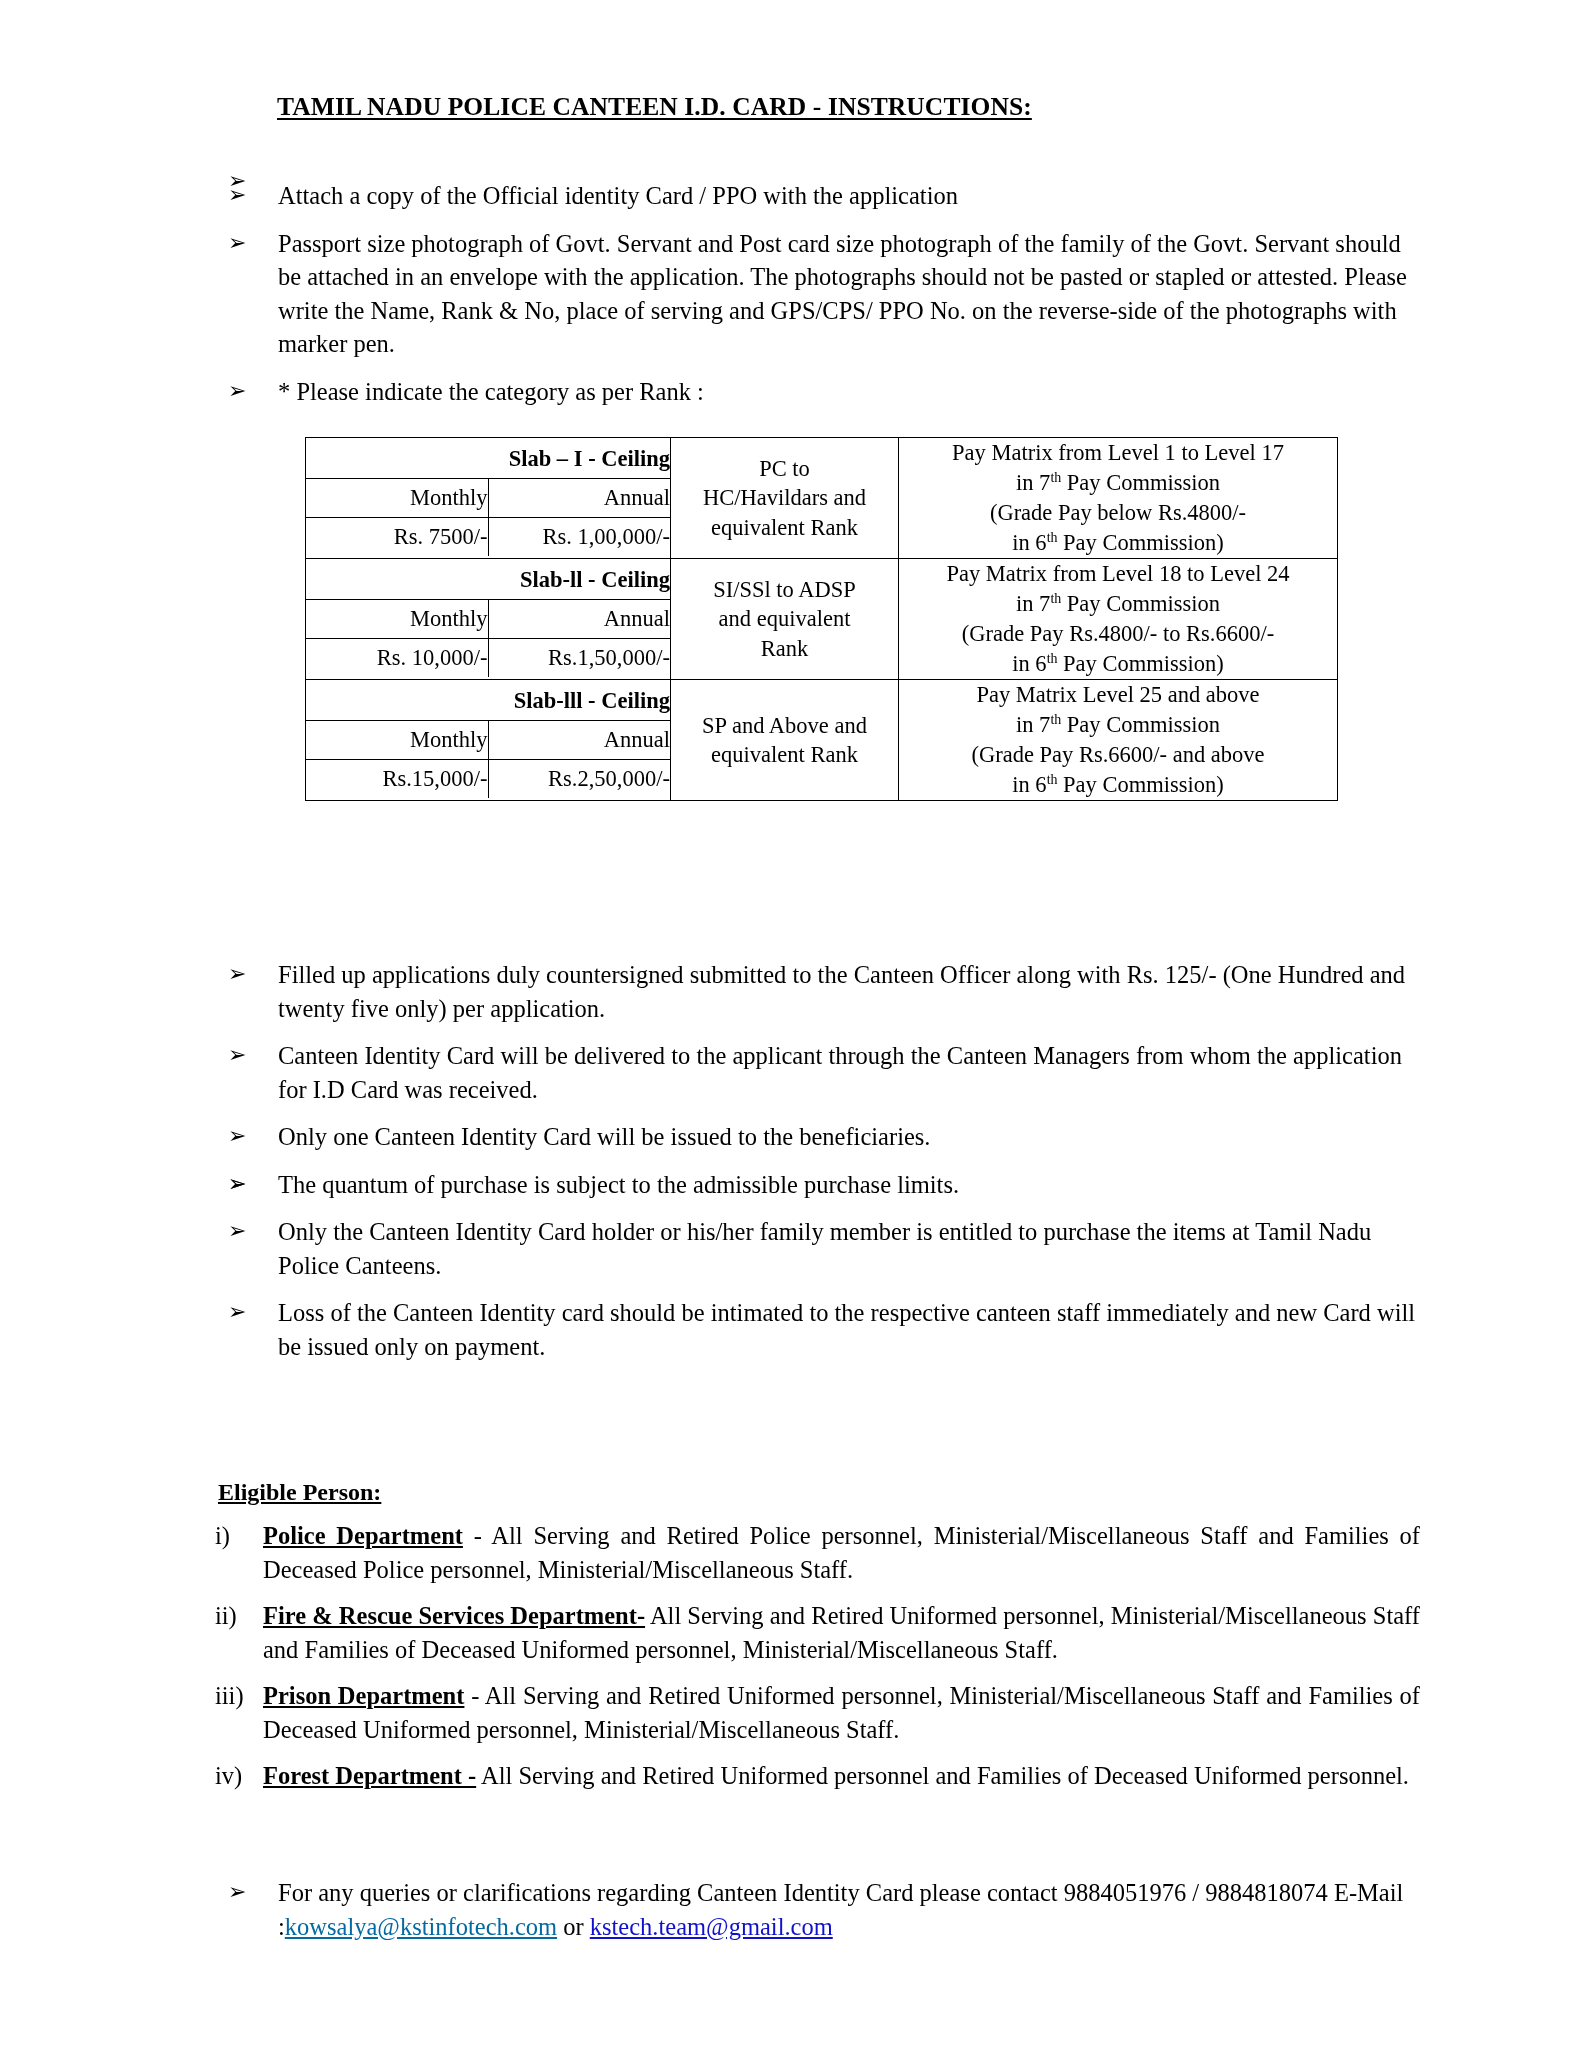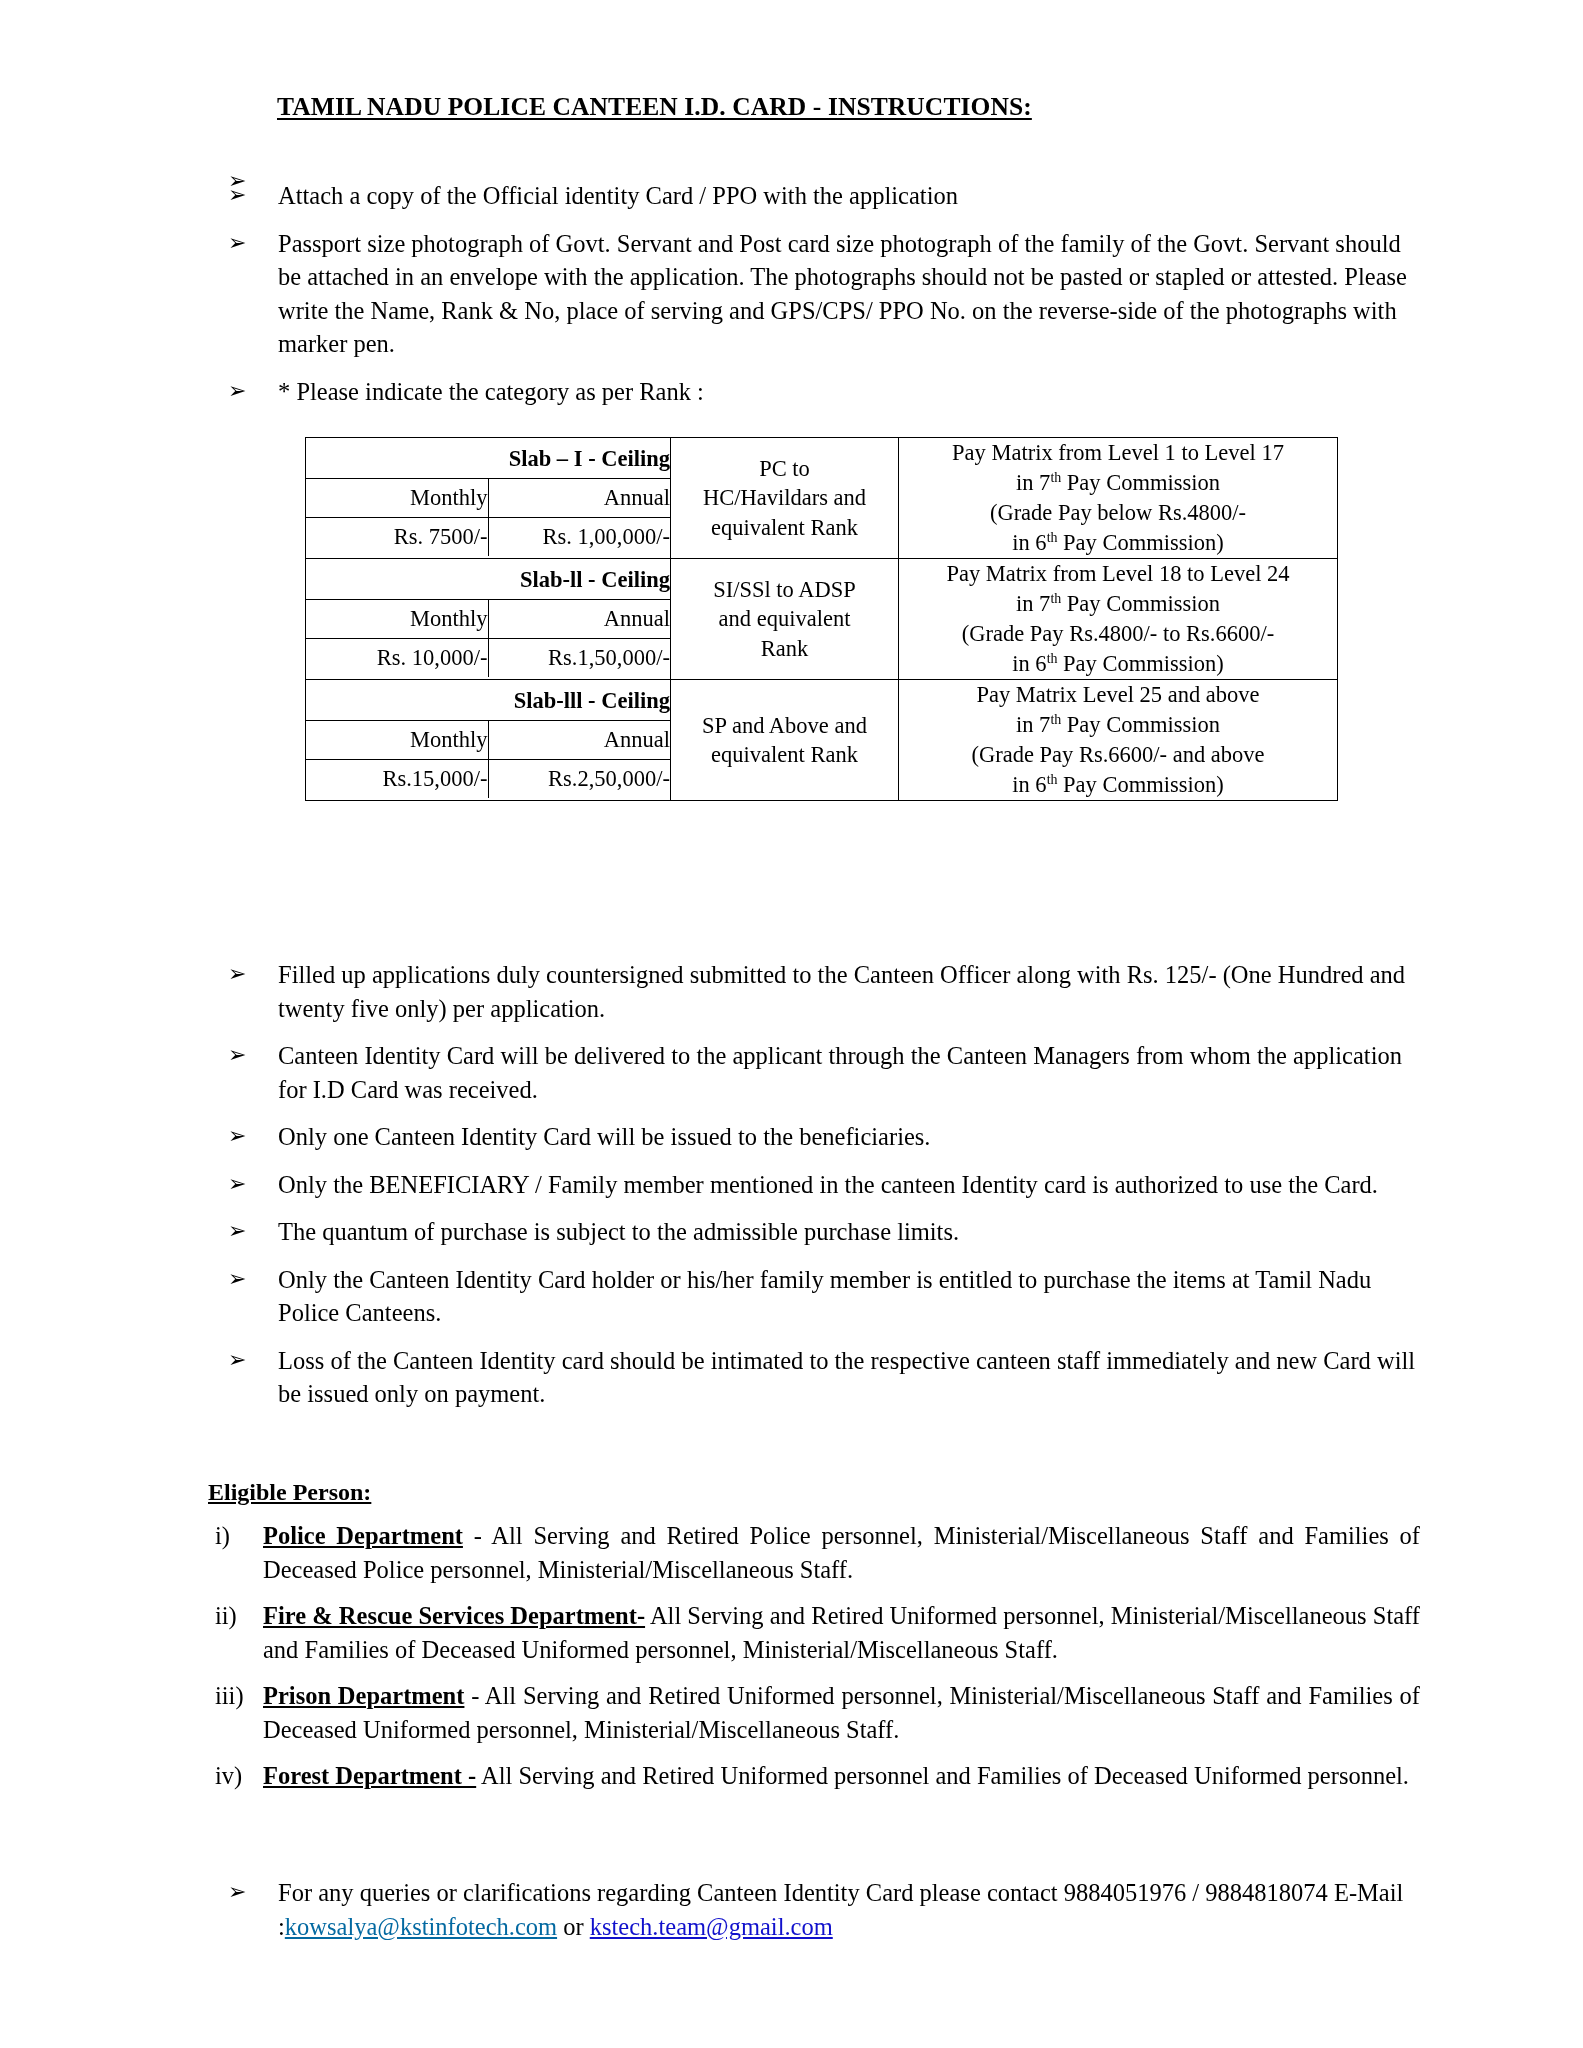--- a/index.html
+++ b/index.html
@@ -117,21 +117,21 @@
   .right-cell { line-height: 30px; margin-top: 48px; }
   sup {
     font-size: 0.62em;
     vertical-align: super;
     line-height: 0;
   }
 
   
   .elig-head {
     position: absolute;
-    left: 208px;
+    left: 218px;
     top: 1479px;
     font-size: 24px;
     font-weight: bold;
     text-decoration: underline;
     text-underline-offset: 2px;
   }
   .nlist {
     position: absolute;
     left: 215px;
     top: 1519px;
@@ -267,21 +267,21 @@
           <td class="mid-cell">SP and Above and<br>equivalent Rank</td>
           <td class="right-cell">Pay Matrix Level 25 and above<br>in 7<sup>th</sup> Pay Commission<br>(Grade Pay Rs.6600/- and above<br>in 6<sup>th</sup> Pay Commission)</td>
         </tr>
       </tbody>
   </table>
 
   <ul class="blist" id="bottom-list" style="top:958px;">
       <li class="bitem"><span class="marker">➢</span><span>Filled up applications duly countersigned submitted to the Canteen Officer along with Rs. 125/- (One Hundred and twenty five only) per application.</span></li>
       <li class="bitem"><span class="marker">➢</span><span>Canteen Identity Card will be delivered to the applicant through the Canteen Managers from whom the application for I.D Card was received.</span></li>
       <li class="bitem"><span class="marker">➢</span><span>Only one Canteen Identity Card will be issued to the beneficiaries.</span></li>
-      <li class="bitem"><span class="marker">➢</span><span>Only the BENEFICIARY / Family member mentioned in the canteen Identity card is authorized to use the Card.</span></li>
+      <li class="bitem"><span class="marker">➢</span></li>
       <li class="bitem"><span class="marker">➢</span><span>The quantum of purchase is subject to the admissible purchase limits.</span></li>
       <li class="bitem"><span class="marker">➢</span><span>Only the Canteen Identity Card holder or his/her family member is entitled to purchase the items at Tamil Nadu Police Canteens.</span></li>
       <li class="bitem"><span class="marker">➢</span><span>Loss of the Canteen Identity card should be intimated to the respective canteen staff immediately and new Card will be issued only on payment.</span></li>
     </ul>
 
   <div class="elig-head">Eligible Person:</div>
   <ol class="nlist" id="elig-list">
       <li class="nitem"><span class="rn">i)</span><span class="dept">Police Department</span><span> - All Serving and Retired Police personnel, Ministerial/Miscellaneous Staff and Families of Deceased Police personnel, Ministerial/Miscellaneous Staff.</span></li>
       <li class="nitem"><span class="rn">ii)</span><span class="dept">Fire &amp; Rescue Services Department-</span><span> All Serving and Retired Uniformed personnel, Ministerial/Miscellaneous Staff and Families of Deceased Uniformed personnel, Ministerial/Miscellaneous Staff.</span></li>
       <li class="nitem"><span class="rn">iii)</span><span class="dept">Prison Department</span><span> - All Serving and Retired Uniformed personnel, Ministerial/Miscellaneous Staff and Families of Deceased Uniformed personnel, Ministerial/Miscellaneous Staff.</span></li>

